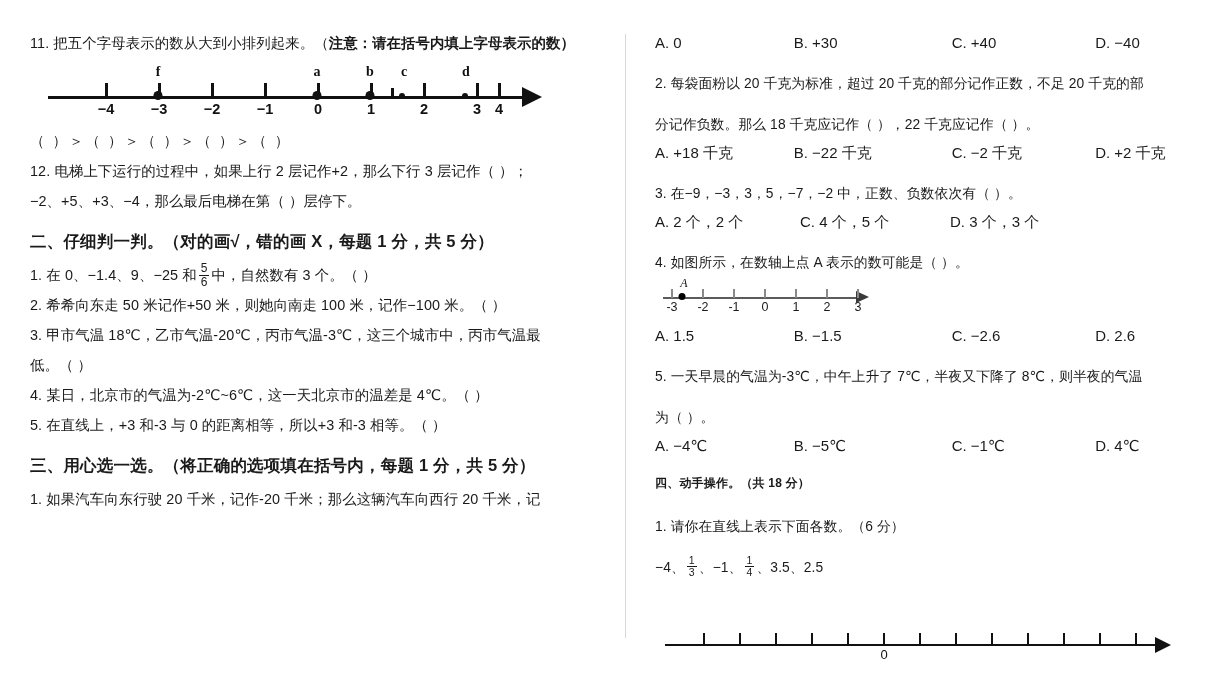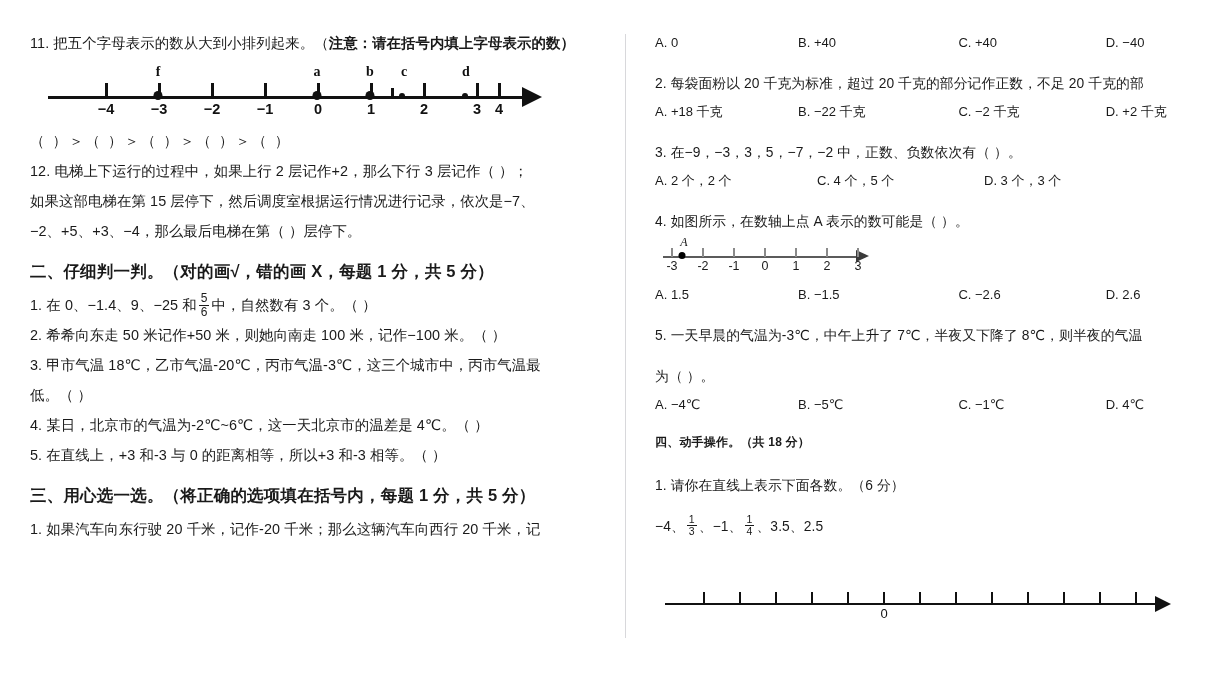--- a/index.html
+++ b/index.html
@@ -59,24 +59,23 @@
   }
   .sec-head-r {
     font-size: 12px;
     font-weight: bold;
     line-height: 30px;
     margin: 10px 0 4px 0;
     letter-spacing: 0.2px;
   }
   .opts {
     display: flex;
-    font-size: 13px;
+    font-size: 15px;
     line-height: 25px;
     margin: 0 0 3px 0;
-    gap: 17px;
   }
   .opts > span { display: inline-block; }
   .opt-a { width: 145px; }
   .opt-b { width: 165px; }
   .opt-c { width: 150px; }
   .opt-d { width: 120px; }
 
   
   .frac {
     display: inline-block;
@@ -289,21 +288,20 @@
       <div class="dot sm" style="left:354px;"></div>
       <div class="plbl" style="left:356px;">c</div>
 
       <div class="dot sm" style="left:417px;"></div>
       <div class="plbl" style="left:418px;">d</div>
     </div>
 
     <p class="brackets">（      ）＞（      ）＞（      ）＞（      ）＞（      ）</p>
 
     <p class="q">12. 电梯上下运行的过程中，如果上行 2 层记作+2，那么下行 3 层记作（        ）；</p>
-    <p class="q">如果这部电梯在第 15 层停下，然后调度室根据运行情况进行记录，依次是−7、</p>
     <p class="q">−2、+5、+3、−4，那么最后电梯在第（        ）层停下。</p>
 
     <p class="sec-head">二、仔细判一判。（对的画√，错的画 X，每题 1 分，共 5 分）</p>
 
     <p class="q">
       <span>1. 在 0、−1.4、9、−25 和</span><span class="frac"><span class="num">5</span><span class="den">6</span></span><span>中，自然数有 3 个。（        ）</span>
     </p>
 
     <p class="q">2. 希希向东走 50 米记作+50 米，则她向南走 100 米，记作−100 米。（        ）</p>
     <p class="q">3. 甲市气温 18℃，乙市气温-20℃，丙市气温-3℃，这三个城市中，丙市气温最</p>
@@ -313,26 +311,27 @@
 
     <p class="sec-head">三、用心选一选。（将正确的选项填在括号内，每题 1 分，共 5 分）</p>
 
     <p class="q">1. 如果汽车向东行驶 20 千米，记作-20 千米；那么这辆汽车向西行 20 千米，记</p>
   </div>
 
   <div class="col col-right">
 
     <div class="opts">
       <span class="opt-a">A. 0</span>
-      <span class="opt-b">B. +40</span>
+      <span class="opt-b">B. +30</span>
       <span class="opt-c">C. +40</span>
       <span class="opt-d">D. −40</span>
     </div>
 
     <p class="q-r">2. 每袋面粉以 20 千克为标准，超过 20 千克的部分记作正数，不足 20 千克的部</p>
+    <p class="q-r">分记作负数。那么 18 千克应记作（        ），22 千克应记作（        ）。</p>
     <div class="opts">
       <span class="opt-a">A. +18 千克</span>
       <span class="opt-b">B. −22 千克</span>
       <span class="opt-c">C. −2 千克</span>
       <span class="opt-d">D. +2 千克</span>
     </div>
 
     <p class="q-r">3. 在−9，−3，3，5，−7，−2 中，正数、负数依次有（        ）。</p>
     <div class="opts">
       <span class="opt-a">A. 2 个，2 个</span>

